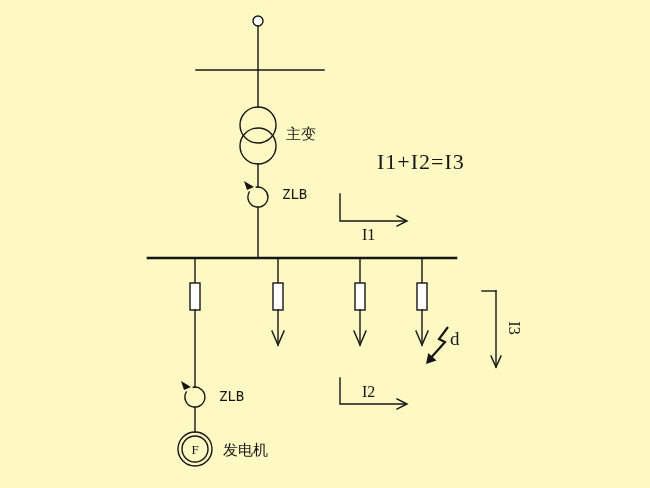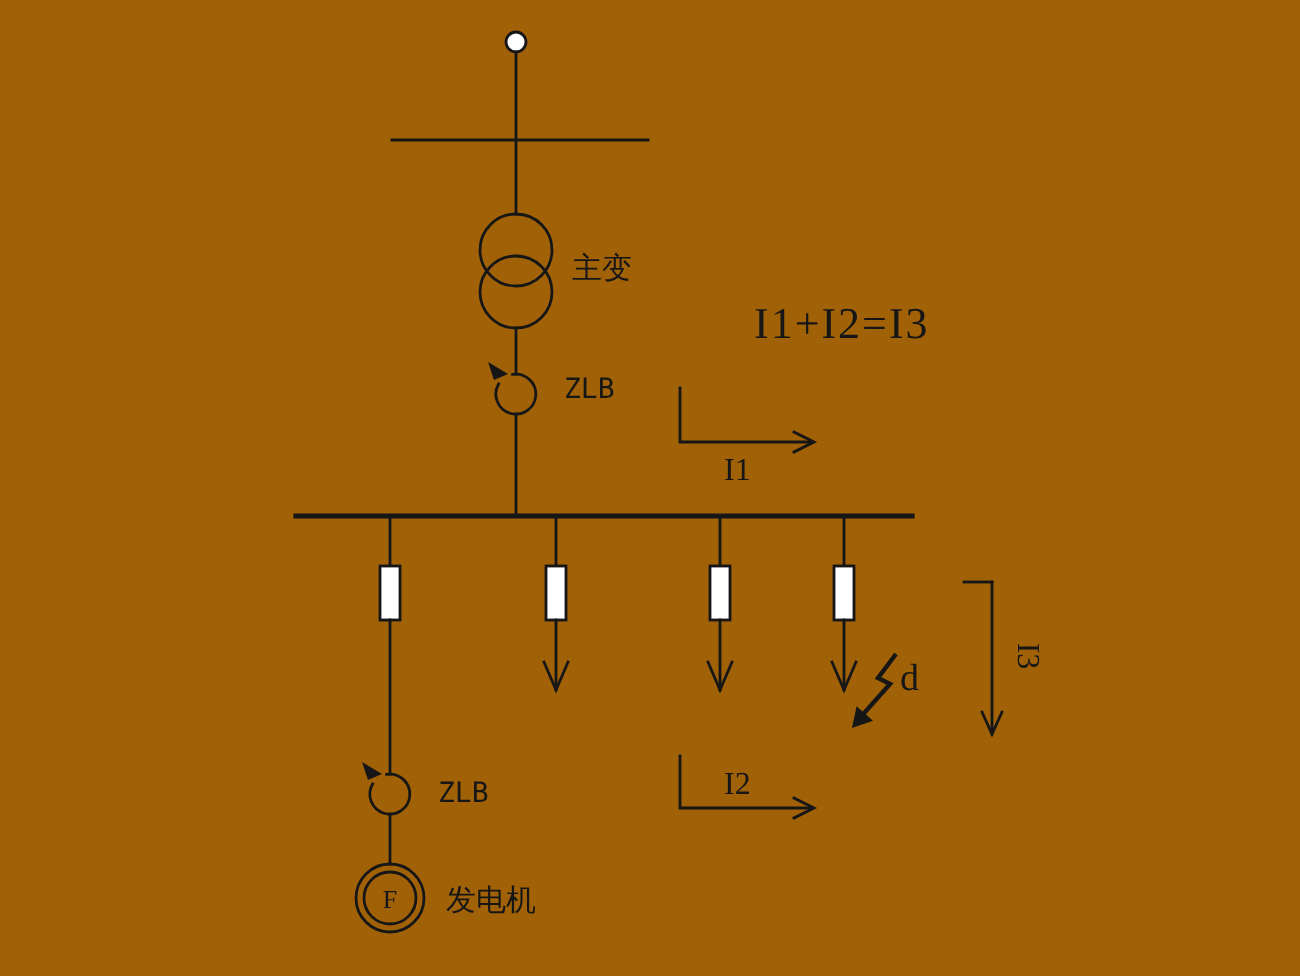--- a/index.html
+++ b/index.html
@@ -1,17 +1,17 @@
 <!DOCTYPE html>
 <html><head>
 <meta charset="utf-8">
 <style>
   * { margin:0; padding:0; box-sizing:border-box; }
   html,body { width:650px; height:488px; background:#ffffff; overflow:hidden; }
-  .stage { position:relative; width:650px; height:488px; background:#a16207; }
+  .stage { position:relative; width:650px; height:488px; background:#fef9c3; }
   svg { display:block; }
   .w   { stroke:#161616; stroke-width:1.4; fill:none; stroke-linecap:square; stroke-linejoin:miter; }
   .bus { stroke-width:2.6; }
   .sym { stroke:#161616; stroke-width:1.4; fill:#ffffff; }
   .fillb { fill:#161616; stroke:none; }
   .bolt { stroke:#161616; stroke-width:2.2; fill:none; stroke-linejoin:miter; }
   text { fill:#161616; }
   .cjk  { font-family:"Liberation Sans", sans-serif; font-size:15px; }
   .mono { font-family:"DejaVu Sans Mono", monospace; font-size:14px; }
   .ser  { font-family:"Liberation Serif", serif; }

